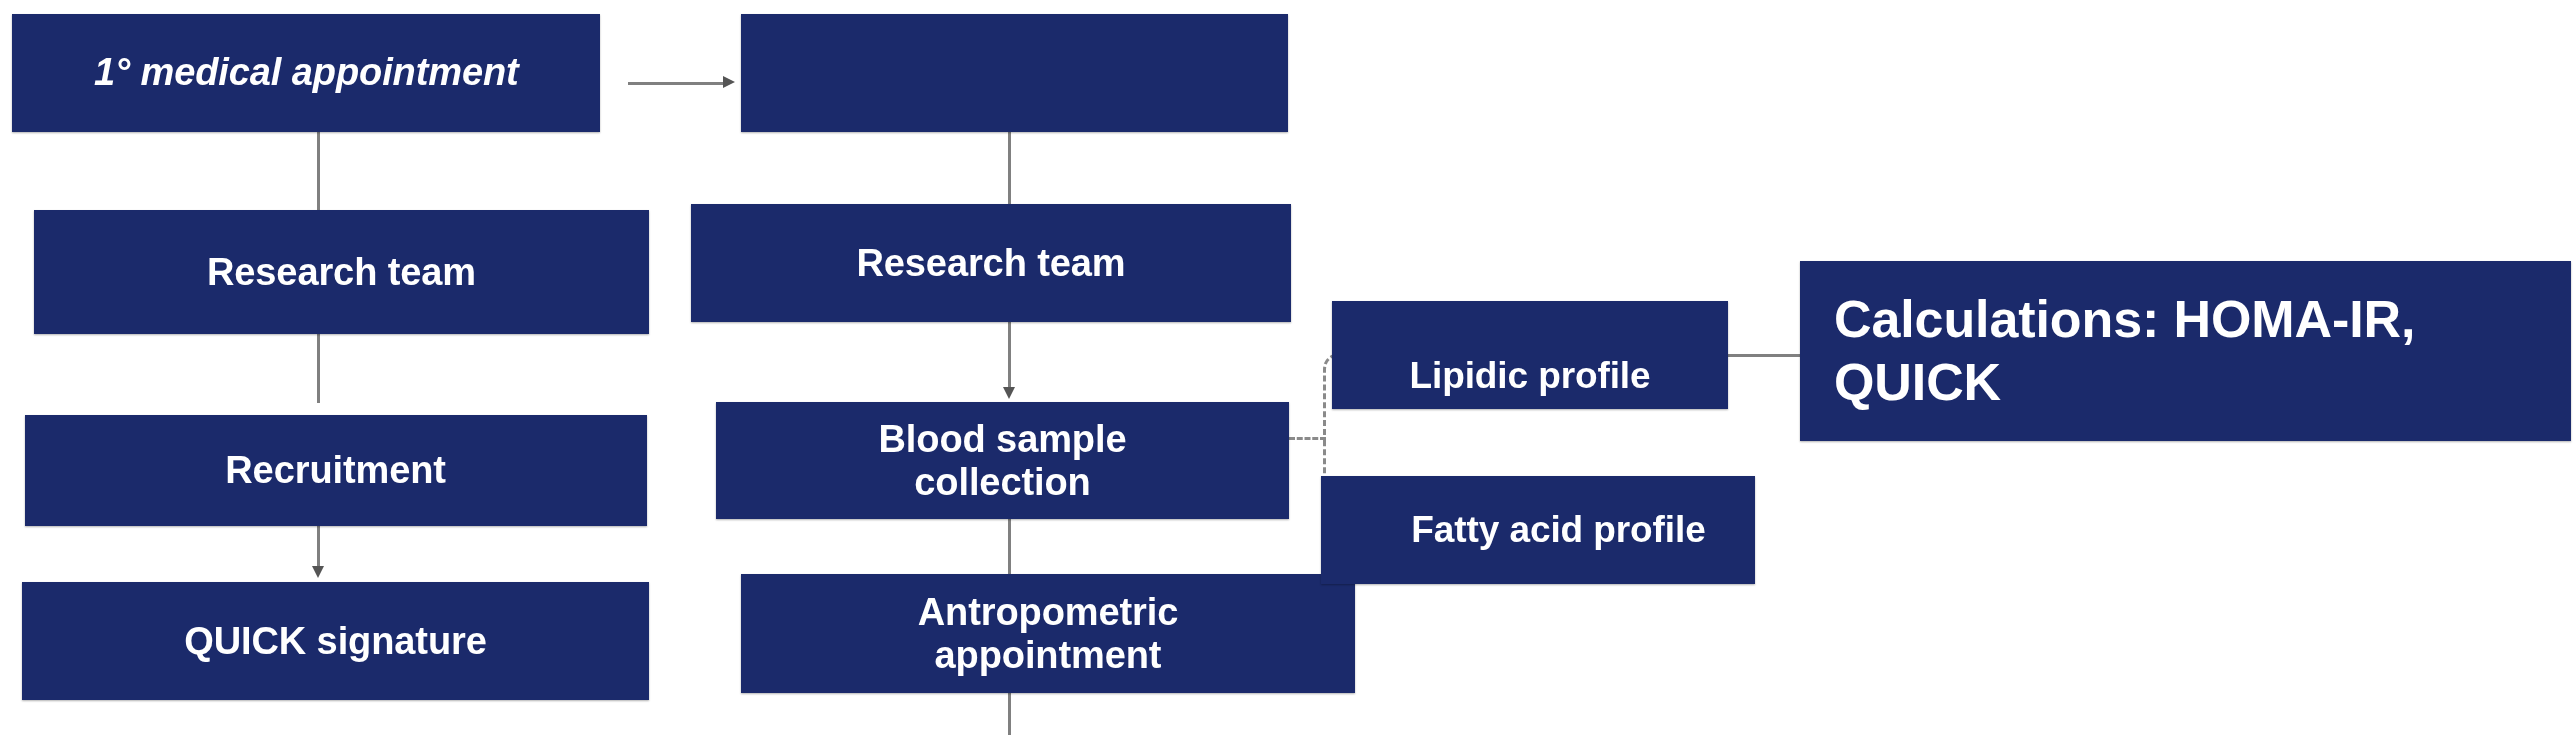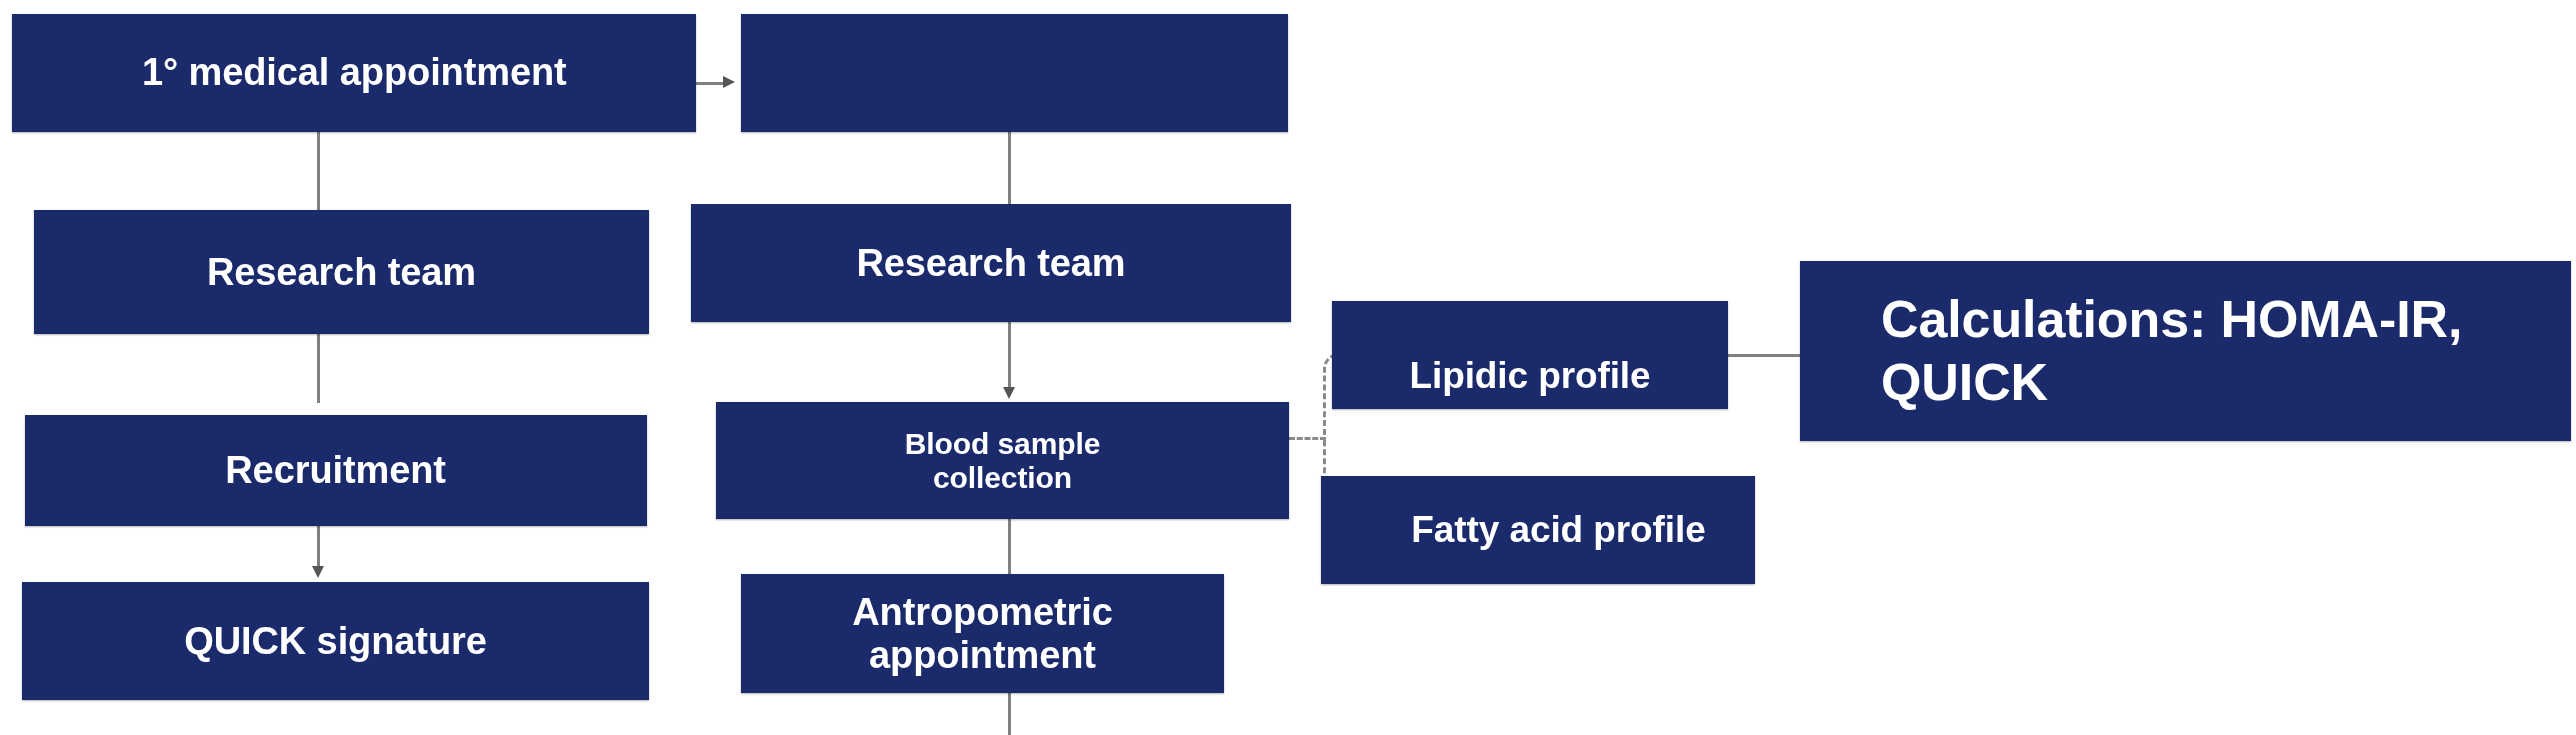--- a/index.html
+++ b/index.html
@@ -108,21 +108,21 @@
   <div class="vline" style="left:1008px; top:693px; width:2.5px; height:42px;"></div>
 
   <div class="hline" style="left:1725px; top:354px; width:76px;"></div>
 
   <div class="dash-h" style="left:1289px; top:437px; width:37px;"></div>
 
   <div class="dash-corner-tr" style="left:1323px; top:353px; width:38px; height:86px;"></div>
 
   <div class="dash-corner-br" style="left:1323px; top:437px; width:38px; height:91px;"></div>
 
-  <div class="node" style="left:12.3px; top:13.5px; width:684px; height:118px; font-size:38px;">
+  <div class="node" style="left:12.3px; top:13.5px; width:588px; height:118px; font-size:38px;font-style:italic;">
     <span class="label">1° medical appointment</span>
   </div>
 
   <div class="node" style="left:34px; top:210px; width:615px; height:124px; font-size:38px;">
     <span class="label">Research team</span>
   </div>
 
   <div class="node" style="left:24.6px; top:415px; width:622px; height:111px; font-size:38px;">
     <span class="label">Recruitment</span>
   </div>
@@ -134,47 +134,47 @@
   <div class="node" style="left:741px; top:13.5px; width:547px; height:118px; font-size:38px;">
     <span class="label">
       <br>
     </span>
   </div>
 
   <div class="node" style="left:691px; top:204px; width:600px; height:118px; font-size:38px;">
     <span class="label">Research team</span>
   </div>
 
-  <div class="node" style="left:716px; top:402px; width:573px; height:117px; font-size:30px;">
+  <div class="node" style="left:716px; top:402px; width:573px; height:117px; font-size:38px;">
     <span class="label">
       <span>Blood sample</span><br>
       <span>collection</span>
     </span>
   </div>
 
-  <div class="node" style="left:741px; top:574px; width:483px; height:119px; font-size:38px;">
+  <div class="node" style="left:741px; top:574px; width:614px; height:119px; font-size:38px;">
     <span class="label">
       <span>Antropometric</span><br>
       <span>appointment</span>
     </span>
   </div>
 
   <div class="node" style="left:1332px; top:301px; width:396px; height:108px; font-size:37px;">
     <span class="label">
       <br>
       <span>Lipidic profile</span>
     </span>
   </div>
 
   <div class="node" style="left:1321px; top:476px; width:434px; height:108px; font-size:37px;padding-left:41px;">
     <span class="label">Fatty acid profile</span>
   </div>
 
   <div class="node" style="left:1800px; top:261px; width:771px; height:180px; font-size:52px;
               justify-content:flex-start; text-align:left;">
-    <span class="label" style="padding-left:34px; line-height:1.22;margin-left:47px;">
+    <span class="label" style="padding-left:34px; line-height:1.22;">
       <span>Calculations: HOMA-IR,</span><br>
       <span>QUICK</span>
     </span>
   </div>
 
 </div>
 
 
 </body></html>

